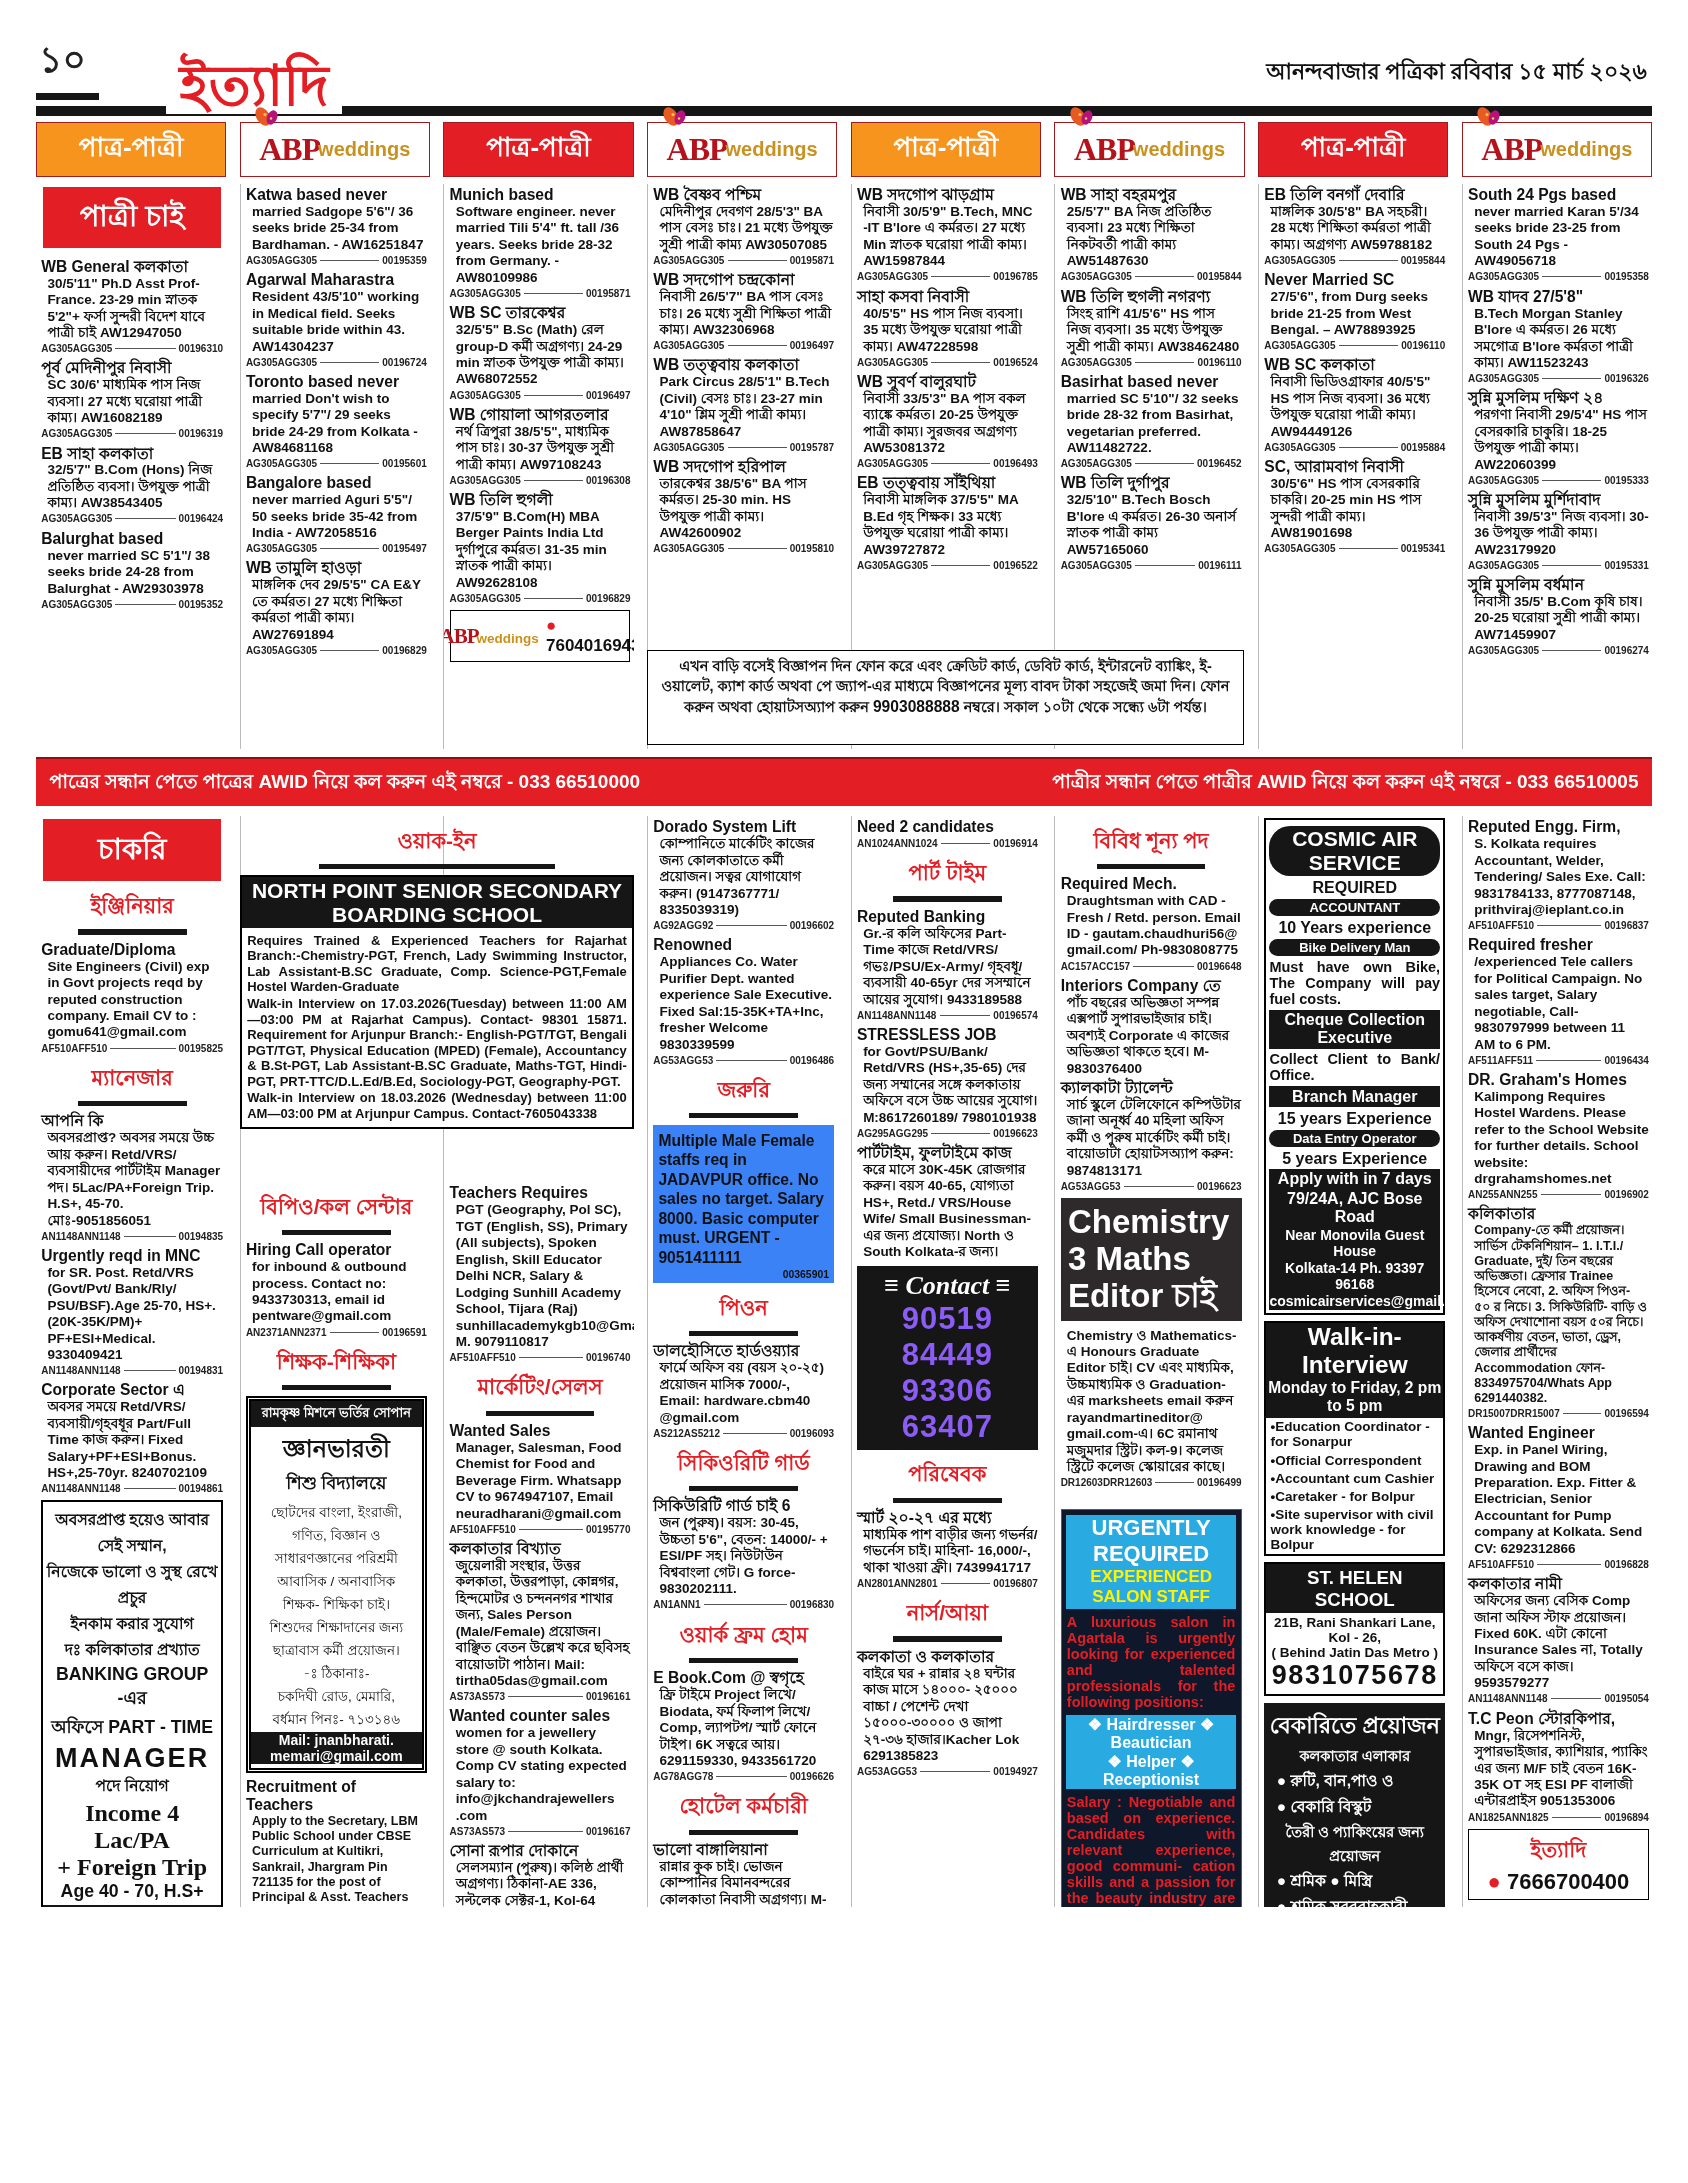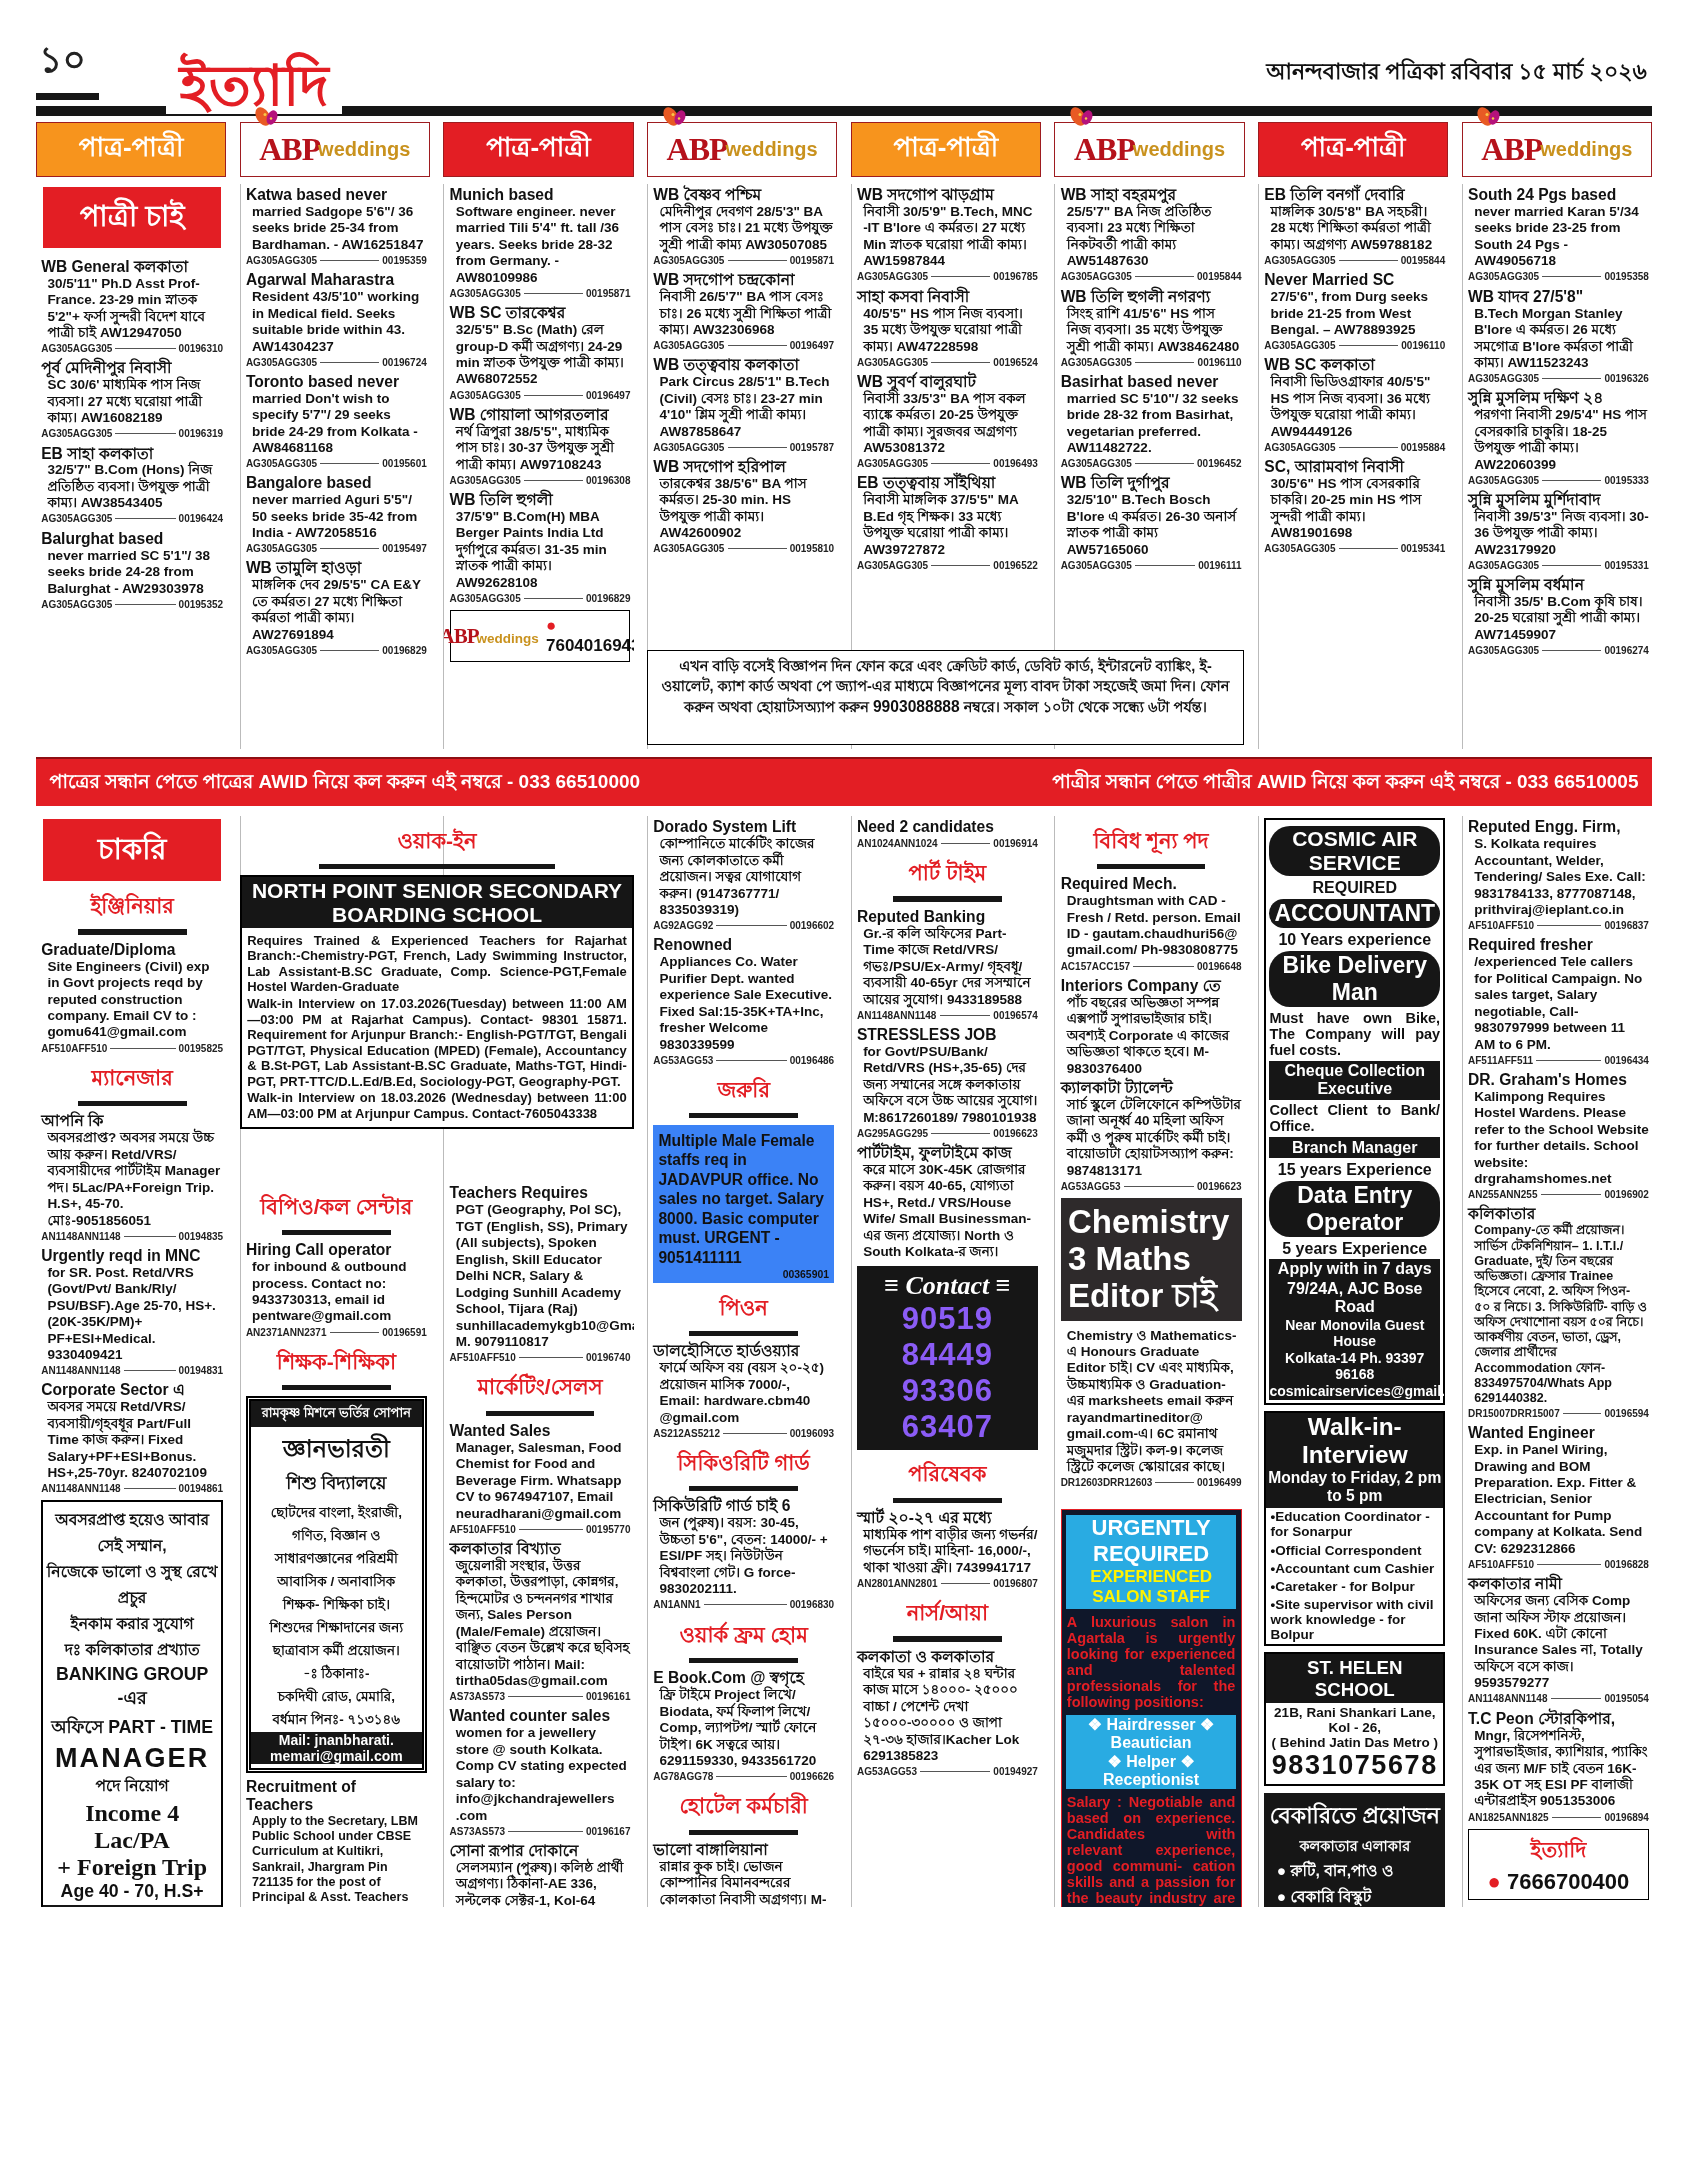--- a/index.html
+++ b/index.html
@@ -52,21 +52,21 @@
   .jobs { position:relative; display:grid; grid-template-columns:repeat(8,1fr); gap:13.5px; height:1349px; }
   .pad-np { padding-top:366px; }
   .np-span { position:absolute; left:204px; top:0; width:394px; }
   .bx-np { border:2.1px solid #000; background:#fff; }
   .np-tbar { background:#161616; color:#fff; font-weight:900; font-size:21px; text-align:center; line-height:1.12; padding:2.1px 0; }
   .np-body { padding:4.2px 5.2px; font-weight:bold; font-size:13px; line-height:1.2; text-align:justify; }
   .np-body p { margin-bottom:1px; }
 
   
   .l-pill-lg,.l-pill { background:#161616; color:#fff; border-radius:21px; font-weight:900; text-align:center; padding:1px 3.1px; margin:2.6px 0; font-size:21px; }
-  .l-pill { font-size:23px; }
+  .l-pill { font-size:13px; }
   .l-c-b { font-weight:900; text-align:center; font-size:16px; margin:1px 0; }
   .l-c-n { font-weight:bold; font-size:14.5px; text-align:justify; margin:1px 0; }
   .l-bar { background:#161616; color:#fff; font-weight:900; text-align:center; font-size:16px; padding:1.6px 0; margin:2.6px 0; }
   .l-inv { background:#161616; color:#fff; font-weight:900; text-align:center; font-size:16px; margin:0; padding:1px 0; }
   .l-inv2 { background:#161616; color:#fff; font-weight:bold; text-align:center; font-size:14px; margin:0; padding:0.5px 0; }
 
   .bx-bank { border:2.1px solid #000; padding:5.2px 3.1px 0; text-align:center; margin:6.2px 0; }
   .l-bank-n { font-weight:900; font-size:15.6px; }
   .l-bank-b { font-weight:900; font-size:17.7px; }
   .l-bank-big { font-weight:900; font-size:27px; letter-spacing:2.1px; }
@@ -76,21 +76,21 @@
 
   .bx-etc { border:1.6px solid #000; text-align:center; padding:4.2px; margin:6.2px 0; }
   .l-etc-t { color:#E31E24; font-weight:900; font-size:21px; }
   .l-etc-n { font-weight:900; font-size:22px; }
   .l-etc-n::before { content:"● "; color:#E31E24; }
 
   .bx-gy { border:5.2px double #000; padding:4.2px; text-align:center; margin:5.2px 0; }
   .l-gy-band { background:#161616; color:#fff; font-weight:bold; font-size:13px; margin:-4.2px -4.2px 3.1px; padding:2.1px 0; }
   .l-gy-title { font-family:"Liberation Serif", serif; font-weight:900; font-size:24px; }
   .l-gy-title2 { font-family:"Liberation Serif", serif; font-weight:900; font-size:17.7px; margin-bottom:3.1px; }
-  .l-gy-n { font-weight:bold; font-size:13.5px; }
+  .l-gy-n { font-weight:normal; font-size:13.5px; }
   .l-gy-inv { background:#161616; color:#fff; font-weight:900; font-size:14px; margin:0 -4.2px; }
 
   .bx-blue { background:#3b82f6; padding:6.2px 5.2px 3.1px; margin:5.2px 0; }
   .l-ub-b { font-weight:bold; font-size:15.6px; line-height:1.25; }
   .l-ub-code { font-size:10.4px; text-align:right; font-weight:bold; margin-top:2.1px; }
 
   .bx-ct { background:#161616; padding:5.2px 2.1px; margin:5.2px 0; text-align:center; }
   .l-ct-word { color:#fff; font-family:"Liberation Serif", serif; font-style:italic; font-weight:900; font-size:26px; }
   .l-ct-num { color:#8b5cf6; font-weight:900; font-size:31px; letter-spacing:1px; }
 

